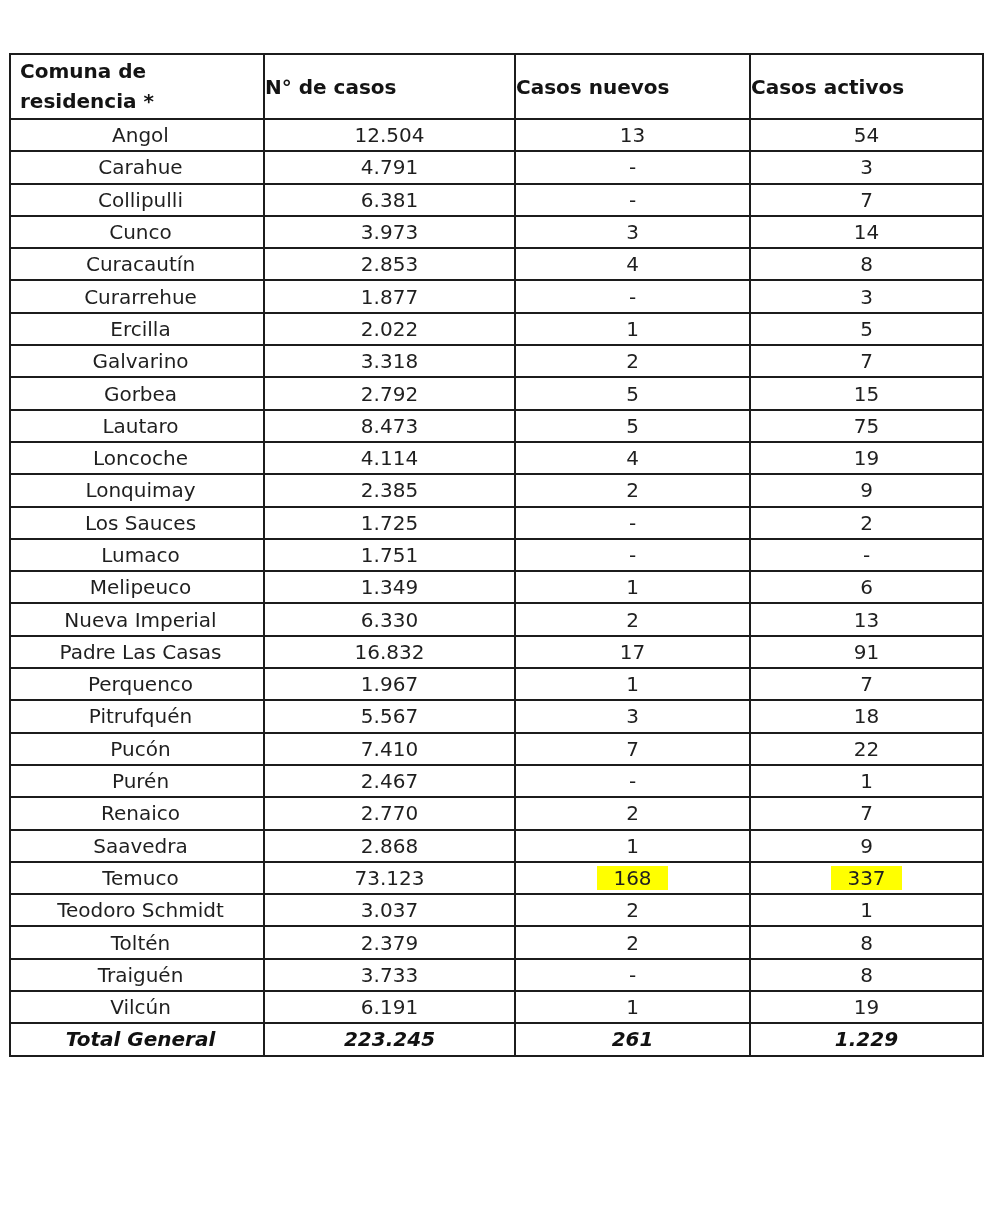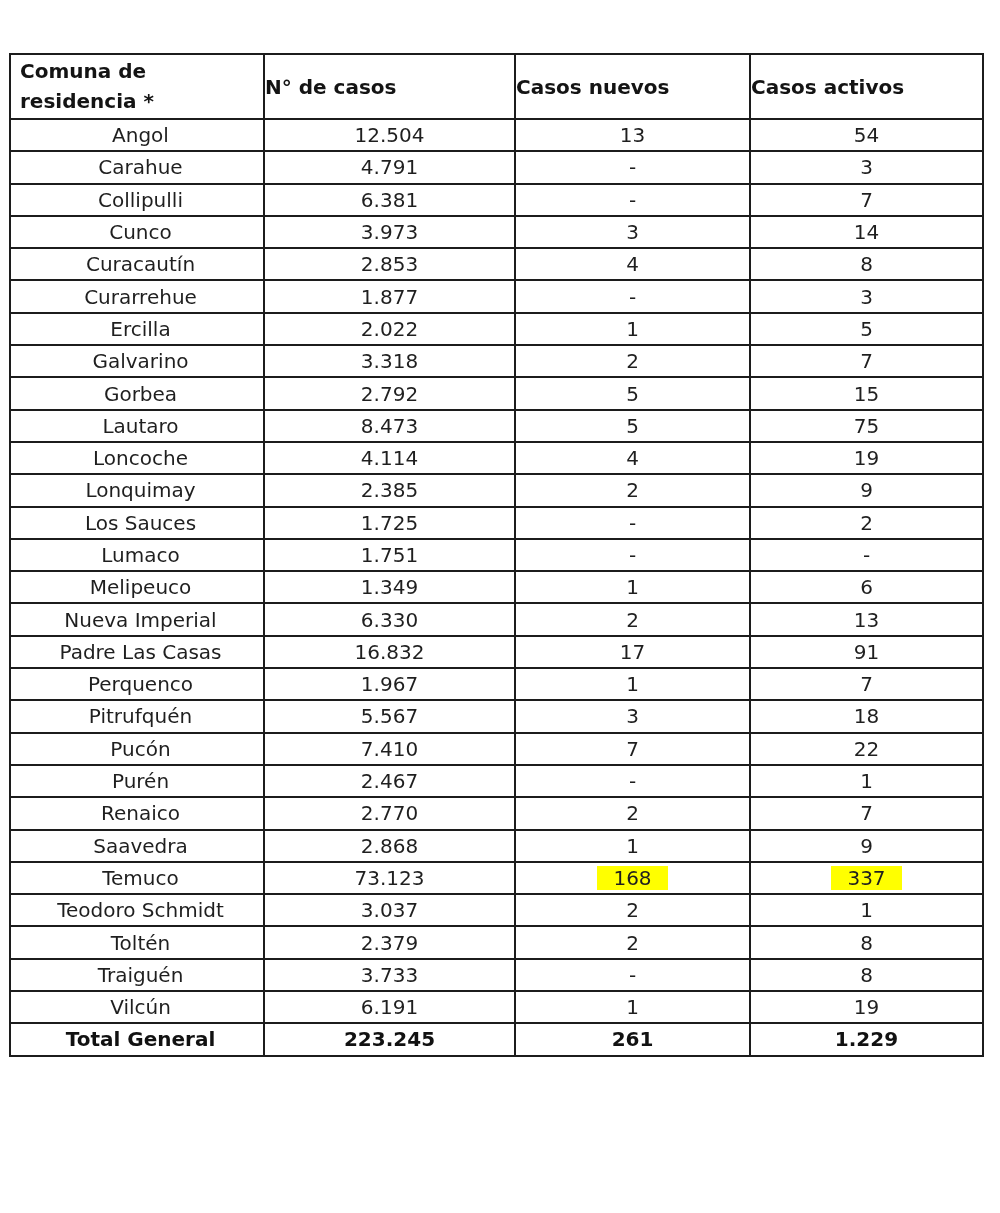--- a/index.html
+++ b/index.html
@@ -60,20 +60,21 @@
     tbody td.name {
       text-align: center;
       padding-left: 7px;
     }
     tbody td.num {
       text-align: center;
     }
     tr.total td {
       font-weight: bold;
       color: #111111;
+      font-style: italic;
     }
     .hl {
       background: #ffff00;
       padding: 0 16px;
     }
   </style>
 </head>
 <body>
 
 <div class="table-wrap">

